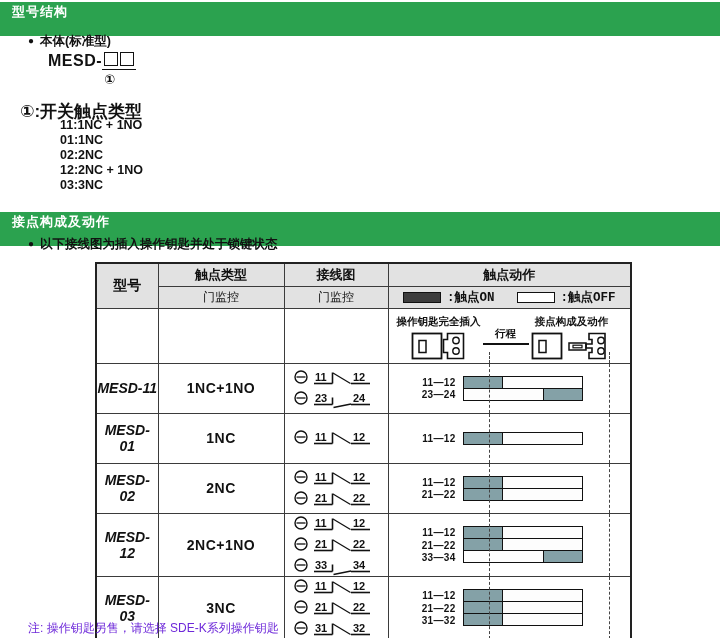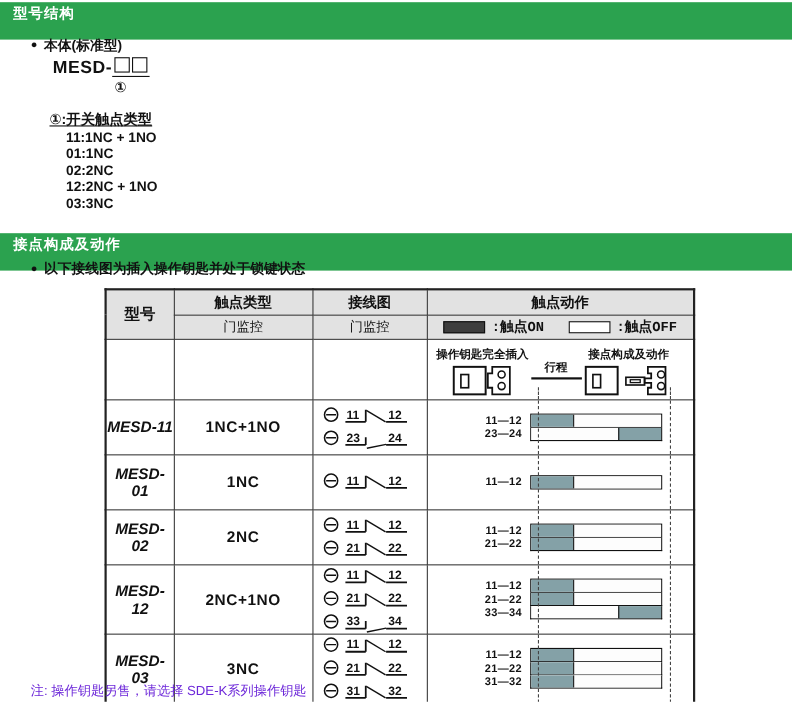--- a/index.html
+++ b/index.html
@@ -15,21 +15,21 @@
   }
   #bar1{top:2px;} #bar2{top:212px;}
   .bullet{position:absolute;font-size:12.5px;font-weight:bold;color:#111;}
   .bullet .dot{font-size:10px;vertical-align:1px;margin-right:6px;}
   #bullet1{top:33px;left:28px;}
   #bullet2{top:236px;left:28px;}
   #modelline{position:absolute;top:52px;left:48px;font-size:16px;font-weight:bold;letter-spacing:.5px;}
   #modelboxes{display:inline-block;border-bottom:1.6px solid #111;padding:0 1px 3px 1px;line-height:0;}
   .mbox{display:inline-block;width:12px;height:12px;border:1.7px solid #111;margin:0 1px;background:#fff;}
   #pointer1{position:absolute;top:72px;left:104px;font-size:13px;font-weight:bold;}
-  #typeheading{position:absolute;top:100px;left:45px;font-size:13px;font-weight:bold;text-decoration:underline;}
+  #typeheading{position:absolute;top:100px;left:20px;font-size:17px;font-weight:bold;}
   #typelist{position:absolute;top:118px;left:60px;font-size:12.5px;font-weight:bold;line-height:15px;}
   #typelist div{white-space:pre;}
   
   #ctable{position:absolute;top:262px;left:95px;width:535px;border-collapse:collapse;table-layout:fixed;}
   #ctable td,#ctable th{border:1px solid #3b3b3b;padding:0;box-sizing:border-box;}
   #ctable{border:2px solid #222;}
   .hd{background:var(--hdbg,#E2E2E2);}
   th.hd{font-size:13px;font-weight:bold;color:#111;}
   th.model-h{font-size:14px;}
   th.sub{font-size:12px;font-weight:normal;}
@@ -37,21 +37,21 @@
   td.c{text-align:center;vertical-align:middle;}
   td.model{font-size:14px;font-weight:bold;font-style:italic;}
   td.ctype{font-size:14px;font-weight:bold;letter-spacing:.5px;}
   .wwrap{display:flex;flex-direction:column;align-items:center;justify-content:center;gap:1px;}
   .acell{position:relative;vertical-align:middle;}
   .dl{position:absolute;top:0;bottom:0;width:0;border-left:1px dashed #444;}
   .dl.l{left:100px;} .dl.r{left:220px;}
   .dl.short{top:auto;height:11px;bottom:0;}
   .abars{display:flex;flex-direction:column;justify-content:center;height:100%;}
   .arow{display:flex;align-items:center;}
-  .albl{width:93px;text-align:right;padding-right:7px;box-sizing:border-box;
+  .albl{width:74px;text-align:right;padding-right:7px;box-sizing:border-box;
         font-size:10px;font-weight:bold;letter-spacing:.3px;}
   .abar{width:120px;height:13px;display:flex;border:1px solid #111;box-sizing:border-box;background:#fff;}
   .arow + .arow .abar{border-top:none;height:12px;}
   .seg{height:100%;}
   .seg.on{background:var(--baron,#84A1A7);}
   .seg.off{background:#fdfdfd;}
   .seg + .seg{border-left:1px solid #111;}
   
   .legendwrap{display:flex;align-items:center;justify-content:center;gap:6px;height:100%;
               font-size:12.5px;font-weight:bold;font-family:Liberation Mono, monospace;}

